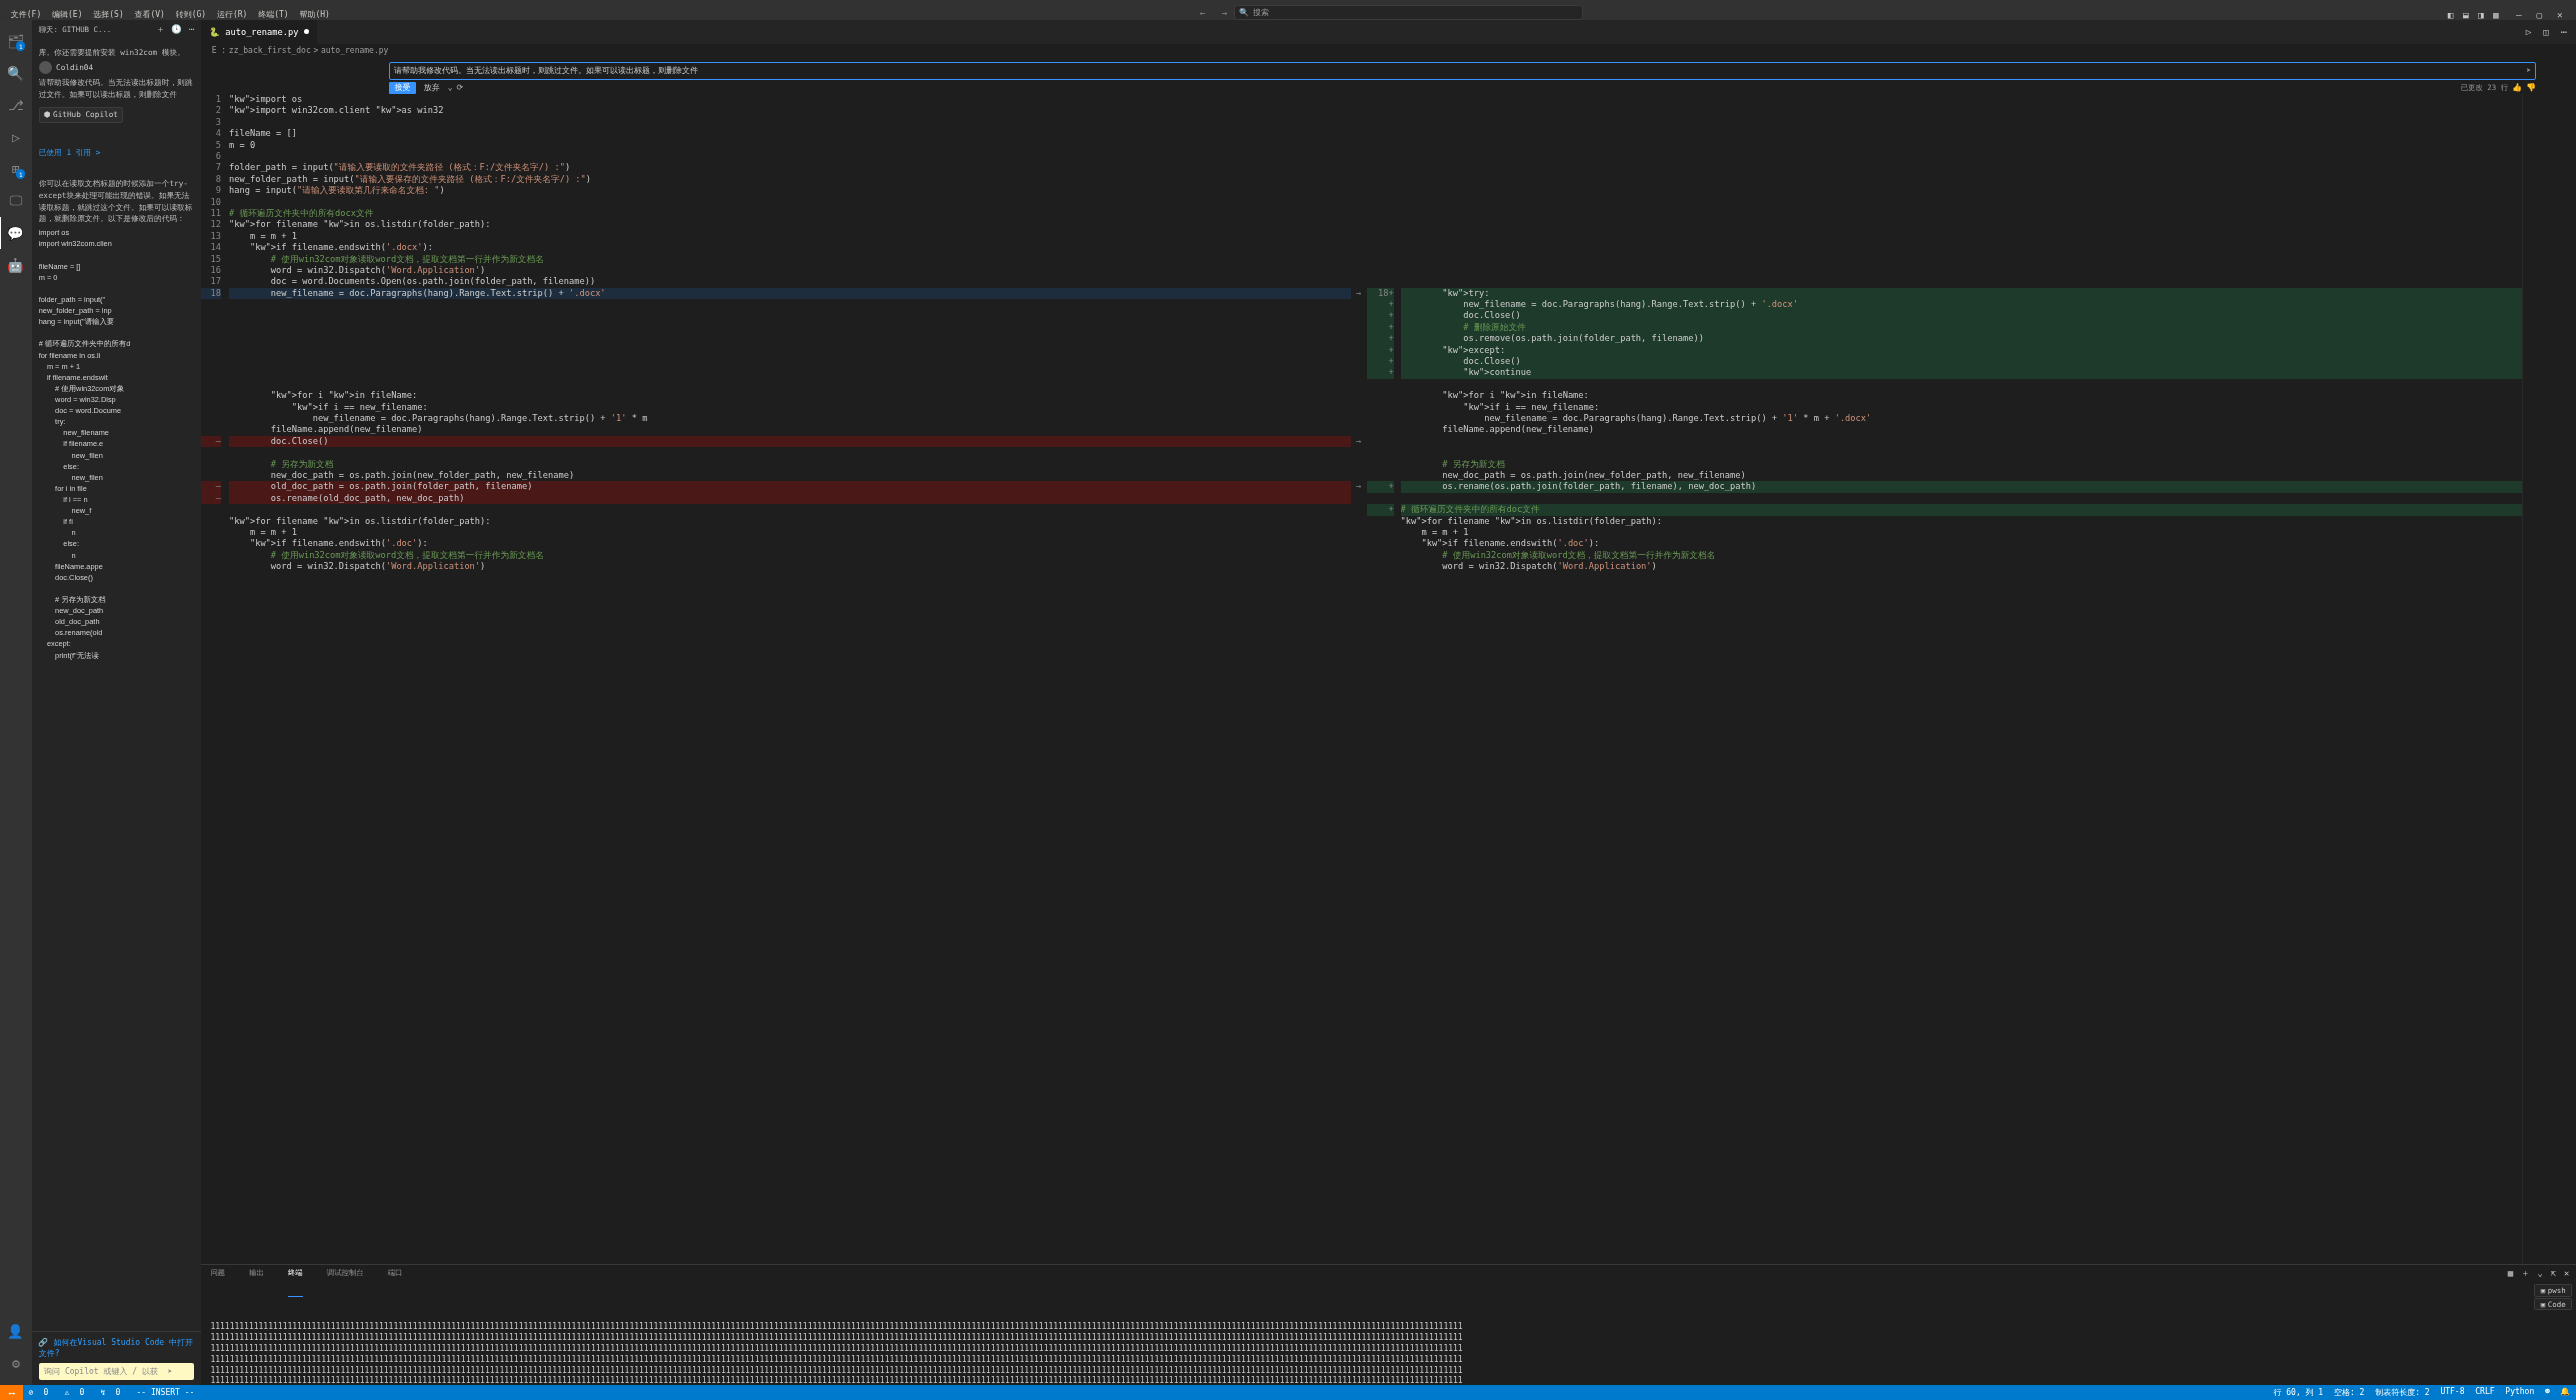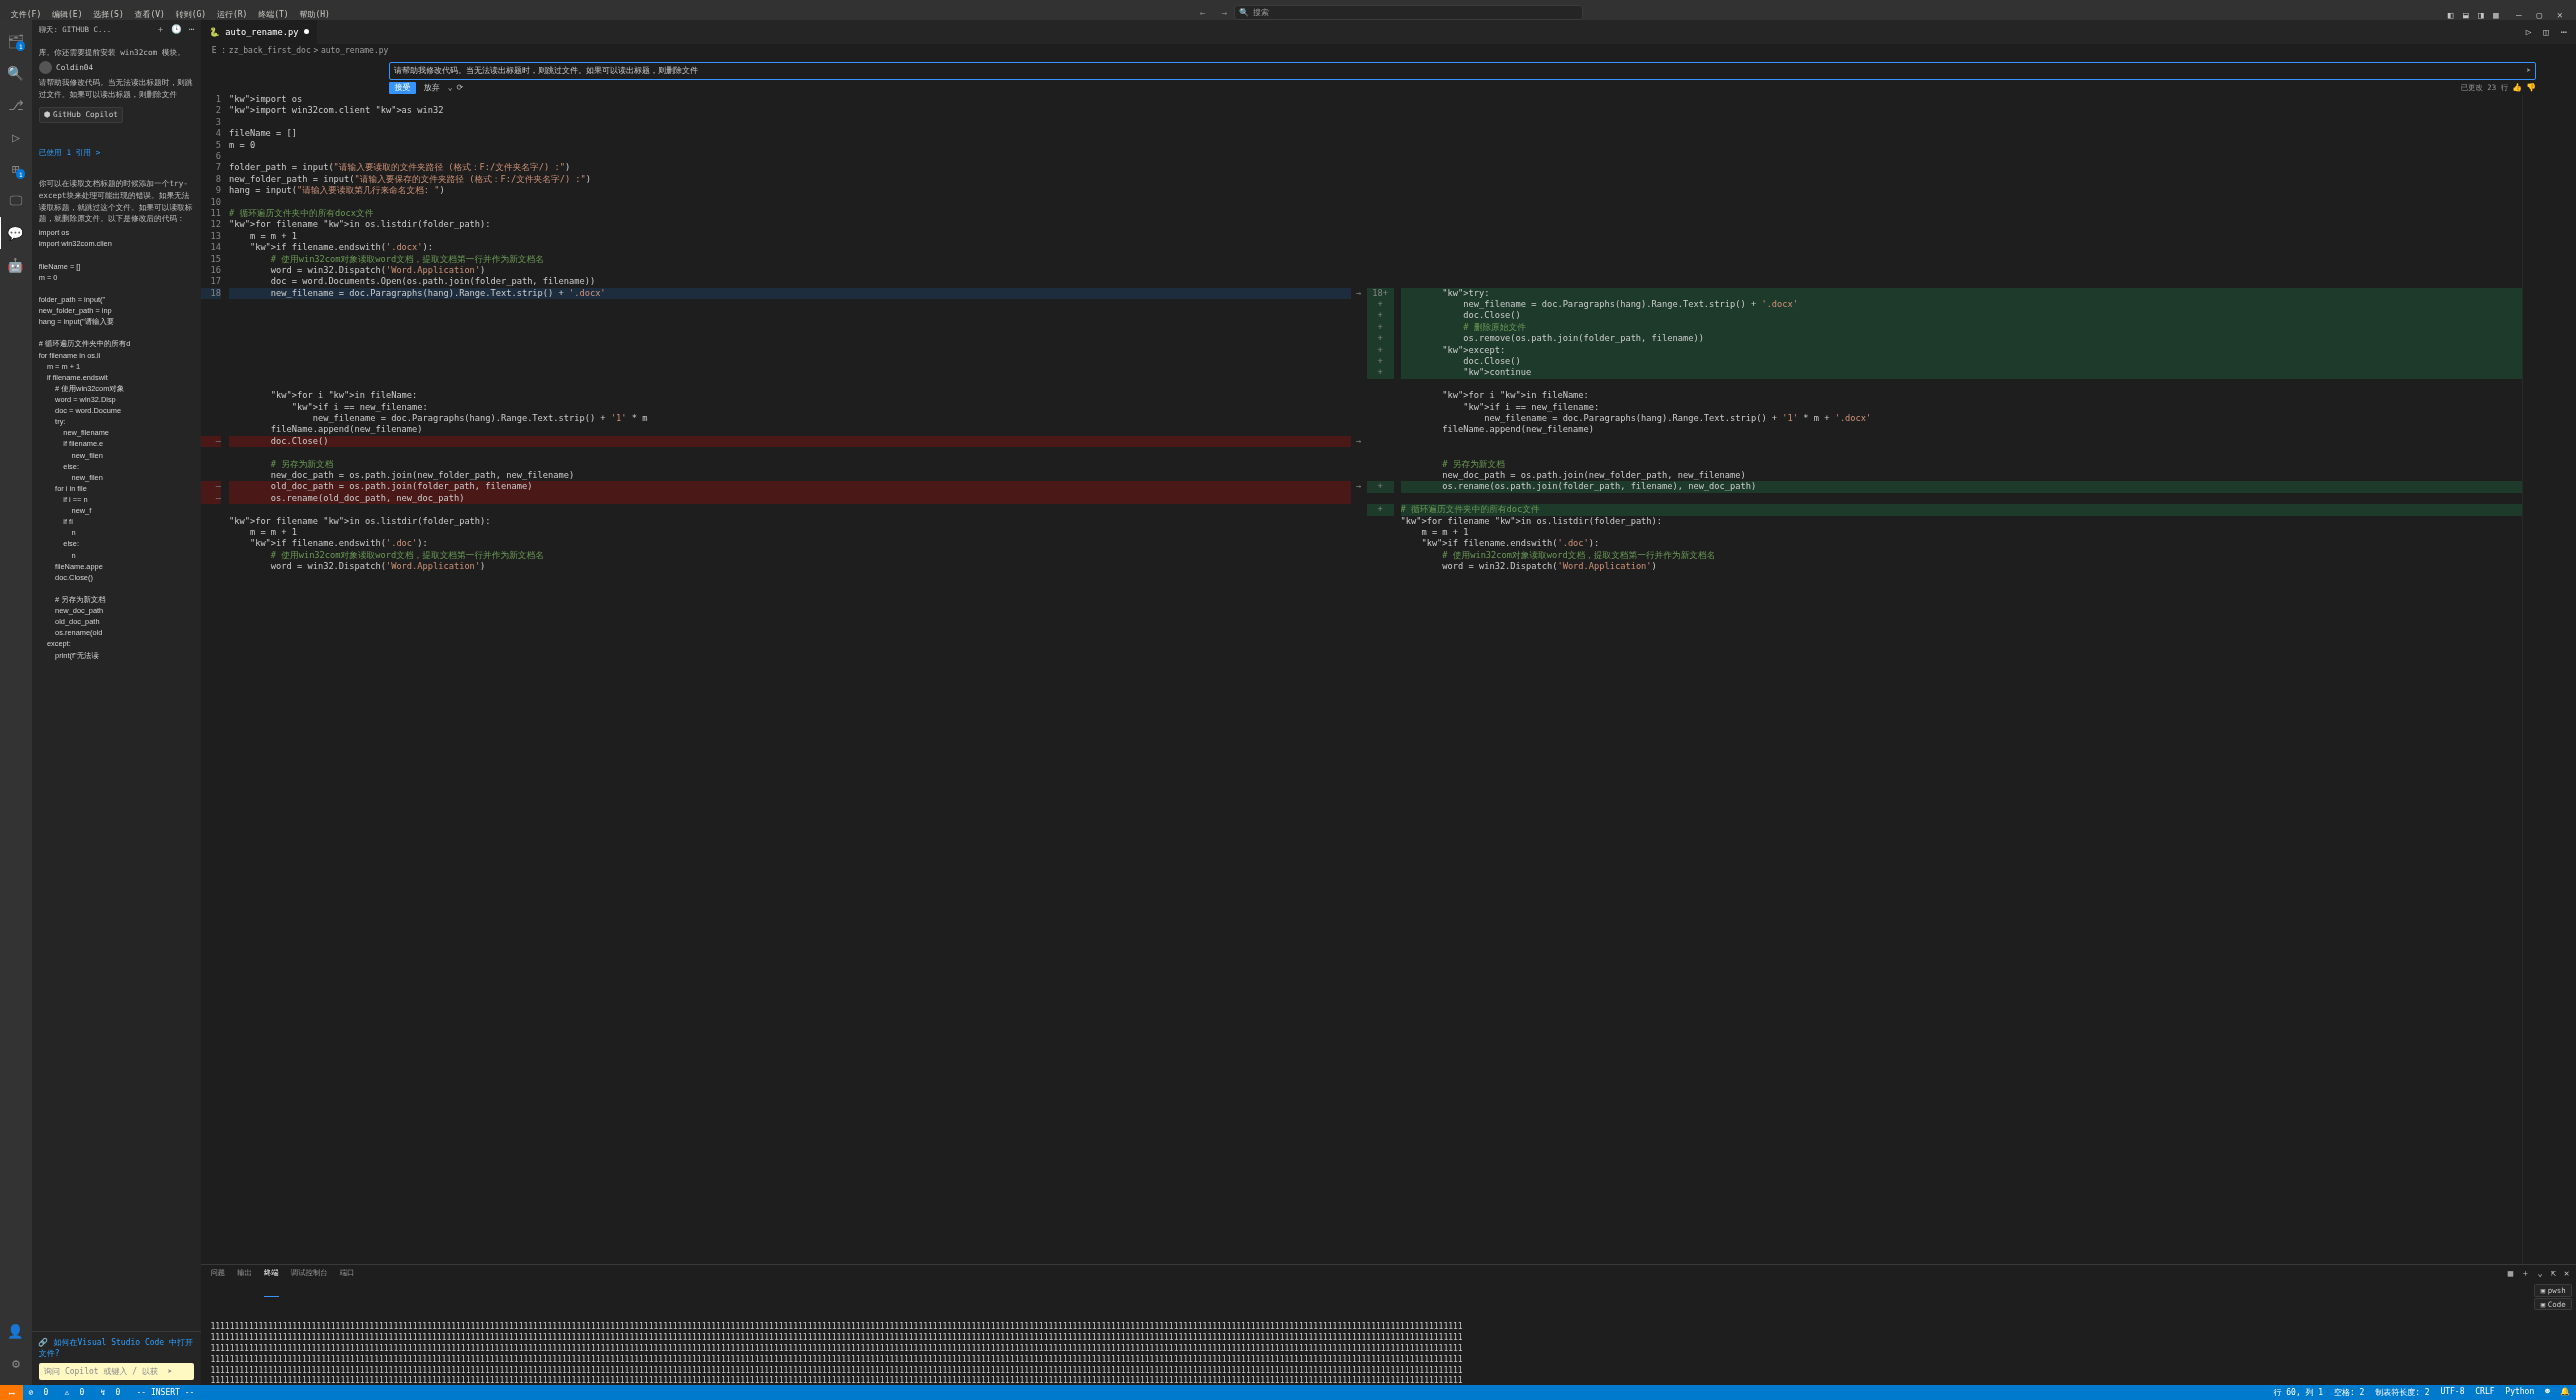--- a/index.html
+++ b/index.html
@@ -42,28 +42,28 @@
 .ai-input-row input{flex:1;background:transparent;border:none;outline:none;color:#ccc;font-size:8px}
 .ai-input-row input::selection{background:#264f78}
 .ai-controls{display:flex;align-items:center;gap:4px;font-size:8px;color:#bbb}
 .ai-controls .accept{background:#3794ff;color:#fff;padding:0.7px 5.4px;border-radius:1.3px}
 .ai-controls .reject{color:#ccc;padding:0.7px 4px}
 .ai-controls .status{margin-left:auto;font-size:7.4px;color:#999}
 .diff-editor{flex:1;display:flex;min-height:0;background:#1e1e1e;font-family:Consolas,monospace;font-size:8.7px;position:relative;overflow:hidden}
 .gutter{width:28px;color:#858585;text-align:right;padding-right:8px;background:#1e1e1e;user-select:none;line-height:11.4px}
 .code-pane{flex:1;overflow:hidden;line-height:11.4px;position:relative}
 .code-line{white-space:pre;height:11.4px}
-.right-gutter{width:34px;color:#858585;text-align:center;padding-right:6.7px;line-height:11.4px}
+.right-gutter{width:34px;color:#858585;text-align:right;padding-right:6.7px;line-height:11.4px}
 .removed{background:#4b1818}
 .added{background:#1e3a2b}
 .hl-line{background:#1d2d3e}
 .arrow-col{width:16px;color:#858585;text-align:center;line-height:11.4px}
 .minimap{width:54px;background:#1e1e1e;border-left:0.7px solid #2a2a2a}
 .panel{height:121px;background:#1e1e1e;border-top:0.7px solid #393939;display:flex;flex-direction:column;position:relative}
-.panel-tabs{display:flex;gap:12px;padding:2.7px 9.4px;font-size:7.4px;color:#999}
+.panel-tabs{display:flex;gap:24px;padding:2.7px 9.4px;font-size:7.4px;color:#999}
 .panel-tabs span.active{color:#fff;border-bottom:0.7px solid #3794ff;padding-bottom:18px}
 .panel-actions{position:absolute;right:6.7px;top:2.7px;display:flex;gap:8px;color:#c5c5c5;font-size:8.7px}
 .panel-side{position:absolute;right:4px;top:19px;display:flex;flex-direction:column;gap:1.3px}
 .panel-side-item{background:#252526;border:0.7px solid #3c3c3c;padding:0.7px 5.4px;font-size:7.4px;border-radius:1.3px;display:flex;align-items:center;gap:2.7px}
 .term-body{flex:1;font-family:Consolas,monospace;font-size:8px;color:#ccc;padding:1.3px 9.4px;overflow:hidden;white-space:pre;line-height:1.35}
 .statusbar{height:14.8px;background:#007acc;display:flex;align-items:center;color:#fff;font-size:8px}
 .statusbar .remote{background:#ff7700;width:23px;height:14.8px;display:flex;align-items:center;justify-content:center;font-size:8.7px}
 .statusbar span{padding:0 5.4px}
 .statusbar .right{margin-left:auto;display:flex}
 </style>

